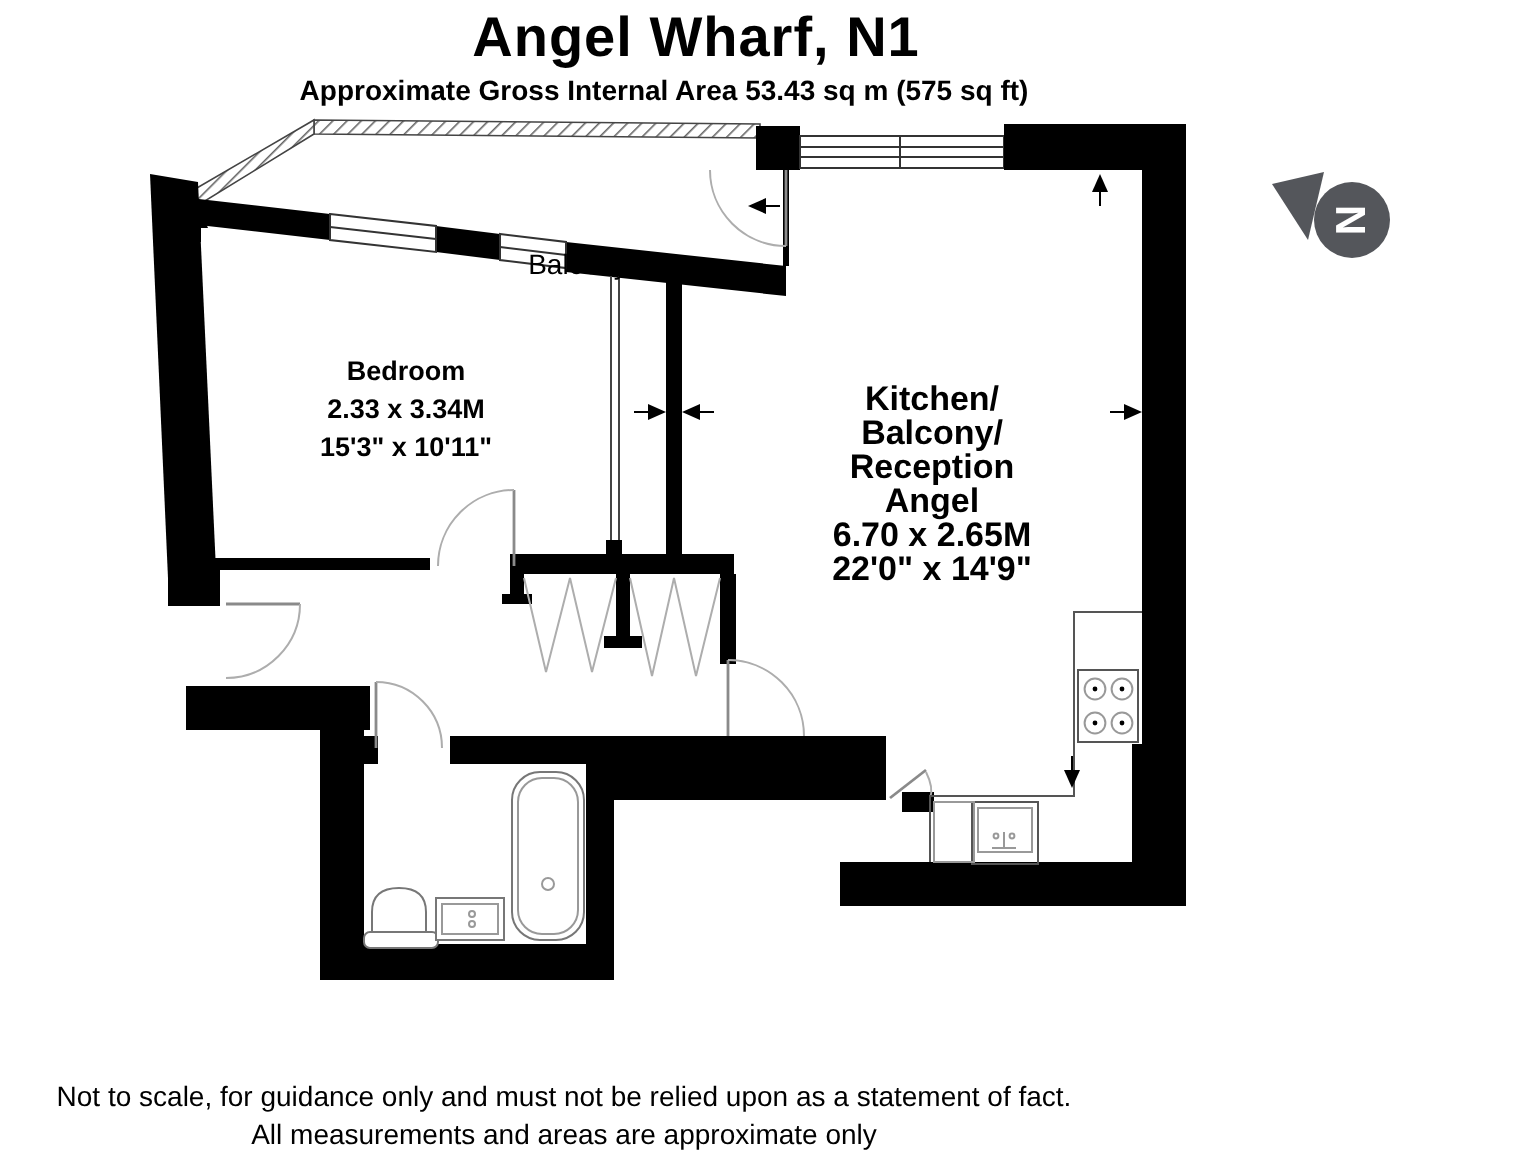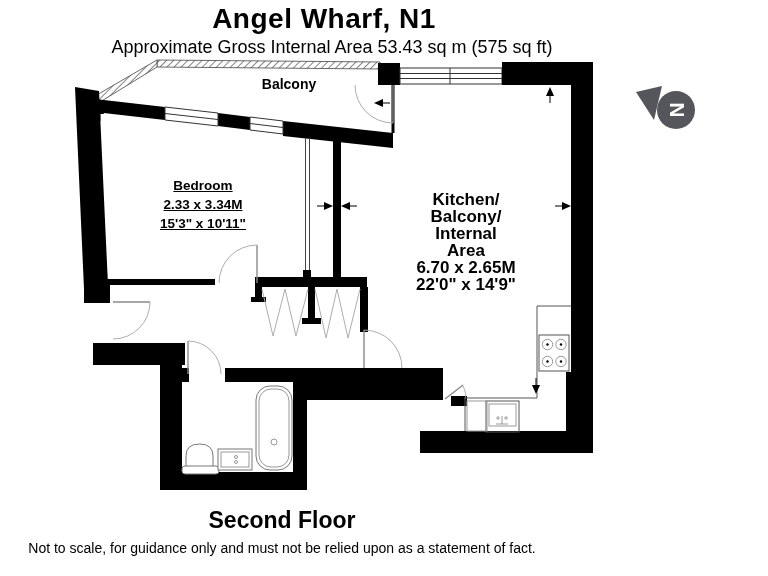--- a/index.html
+++ b/index.html
@@ -1,24 +1,24 @@
 <!DOCTYPE html>
 <html><head>
 <meta charset="utf-8">
 <style>
   html,body{margin:0;padding:0;background:#fff;}
   .page{position:relative;width:768px;height:576px;background:#fff;overflow:hidden;
         font-family:"Liberation Sans",sans-serif;color:#000;}
   .abs{position:absolute;}
   .ctr{transform:translateX(-50%);text-align:center;white-space:nowrap;}
   .title{font-size:28px;font-weight:bold;letter-spacing:0.5px;}
-  .subtitle{font-size:18px;font-weight:normal;}
-  .room-label{font-weight:bold;font-size:13.5px;line-height:19px;text-decoration:underline;}
+  .subtitle{font-size:14px;font-weight:bold;}
+  .room-label{font-weight:bold;font-size:13.5px;line-height:19px;}
   .kitchen-label{font-weight:bold;font-size:17px;line-height:17px;}
-  .balcony-label{font-weight:bold;font-size:14px;}
+  .balcony-label{font-weight:normal;font-size:14px;margin-top:48px;}
   .floor-label{font-size:23px;font-weight:bold;}
   .footer-line{font-size:14px;text-align:center;}
   svg{position:absolute;left:0;top:0;}
   .wall{fill:#000;stroke:none;}
   .winline{stroke:#333;stroke-width:1;fill:#fff;}
   .arc{stroke:#adadad;stroke-width:1;fill:none;}
   .leaf{stroke:#8a8a8a;stroke-width:1.4;fill:none;}
   .fixture{stroke:#777;stroke-width:1;fill:#fff;}
   .fixture2{stroke:#999;stroke-width:1;fill:none;}
   .counter{stroke:#555;stroke-width:1;fill:none;}
@@ -186,38 +186,38 @@
         <line x1="383" y1="103" x2="390" y2="103" stroke="#000"></line>
     </g>
 
     <g>
       <polygon points="636,92 662,86 654,120" fill="#54565b"></polygon>
       <circle cx="676" cy="110" r="19" fill="#54565b"></circle>
       <text x="676" y="110" transform="rotate(-90 676 110)" fill="#ffffff" font-size="21" font-weight="bold" text-anchor="middle" dominant-baseline="central" font-family="Liberation Sans, sans-serif">N</text>
     </g>
   </svg>
 
-  <div class="abs ctr title" style="left:324px;top:3px;">Angel Wharf, N1</div>
+  <div class="abs ctr title" style="left:348px;top:3px;">Angel Wharf, N1</div>
 
   <div class="abs ctr subtitle" style="left:332px;top:37px;">Approximate Gross Internal Area  53.43 sq m (575 sq ft)</div>
 
   <div class="abs ctr balcony-label" style="left:289px;top:76px;">Balcony</div>
 
   <div class="abs ctr room-label" style="left:203px;top:176px;">
     <div>Bedroom</div>
     <div>2.33 x 3.34M</div>
     <div>15'3" x 10'11"</div>
   </div>
 
   <div class="abs ctr kitchen-label" style="left:466px;top:191px;">
     <div>Kitchen/</div>
     <div>Balcony/</div>
-    <div>Internal</div>
-    <div>Area</div>
+    <div>Reception</div>
+    <div>Angel</div>
     <div>6.70 x 2.65M</div>
     <div>22'0" x 14'9"</div>
   </div>
 
-  <div class="abs ctr floor-label" style="left:282px;top:507px;">Second Floor</div>
 
   <div class="abs ctr footer-line" style="left:282px;top:540px;">Not to scale, for guidance only and must not be relied upon as a statement of fact.</div>
 
+  <div class="abs ctr footer-line" style="left:282px;top:559px;">All measurements and areas are approximate only</div>
 </div>
 
 </body></html>

